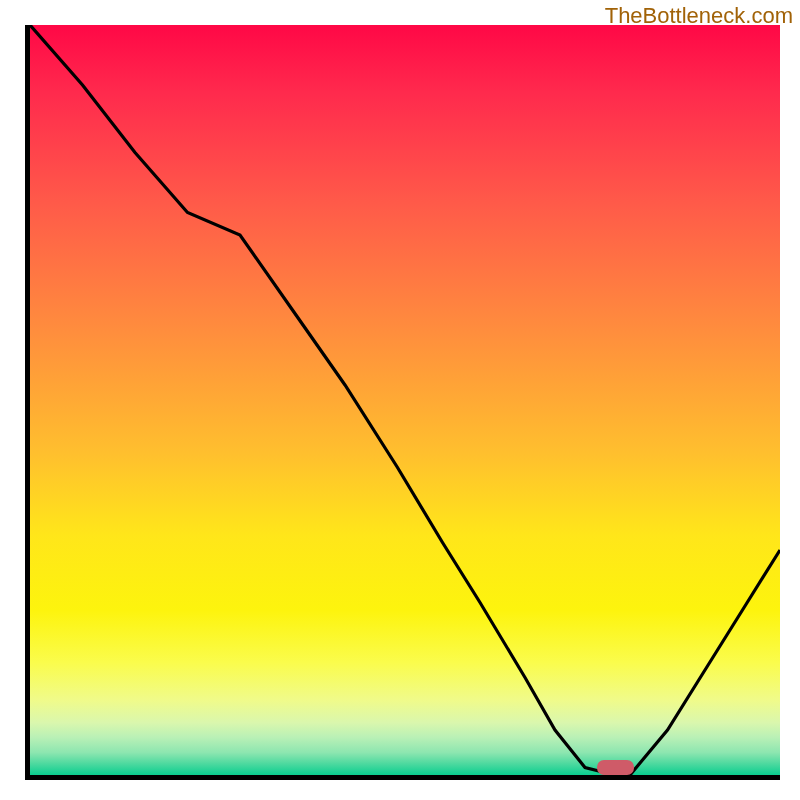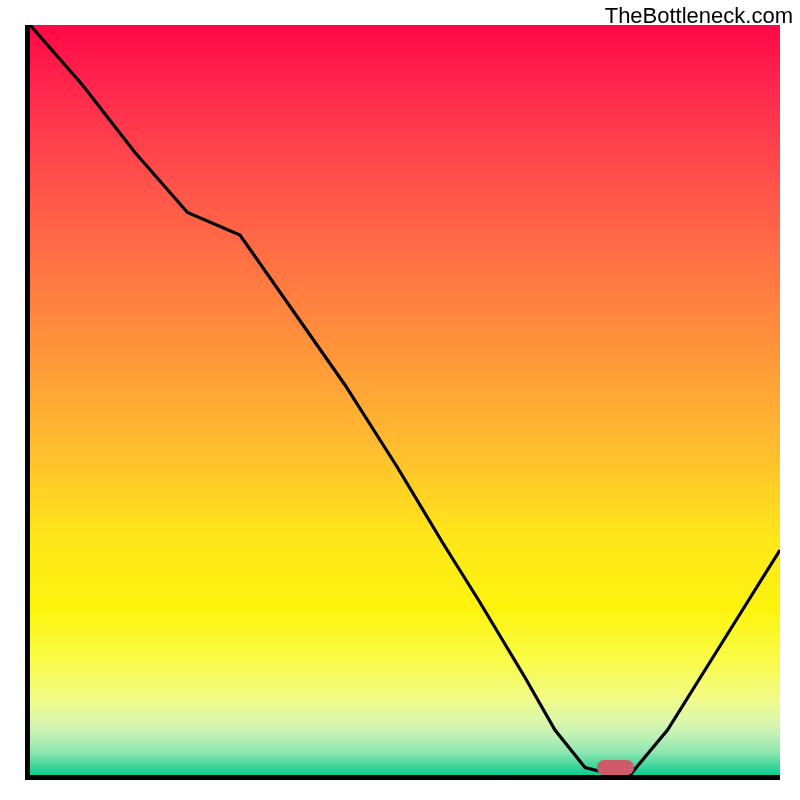--- a/index.html
+++ b/index.html
@@ -49,21 +49,21 @@
     left: 0;
     top: 0;
     width: 100%;
     height: 100%;
   }
   .watermark {
     position: absolute;
     top: 3px;
     right: 7px;
     font-size: 22px;
-    color: #000000;
+    color: #a16207;
     font-weight: 500;
   }
   .marker {
     position: absolute;
     width: 37px;
     height: 15px;
     background: #cf5b68;
     border-radius: 7px;
   }
 </style>

